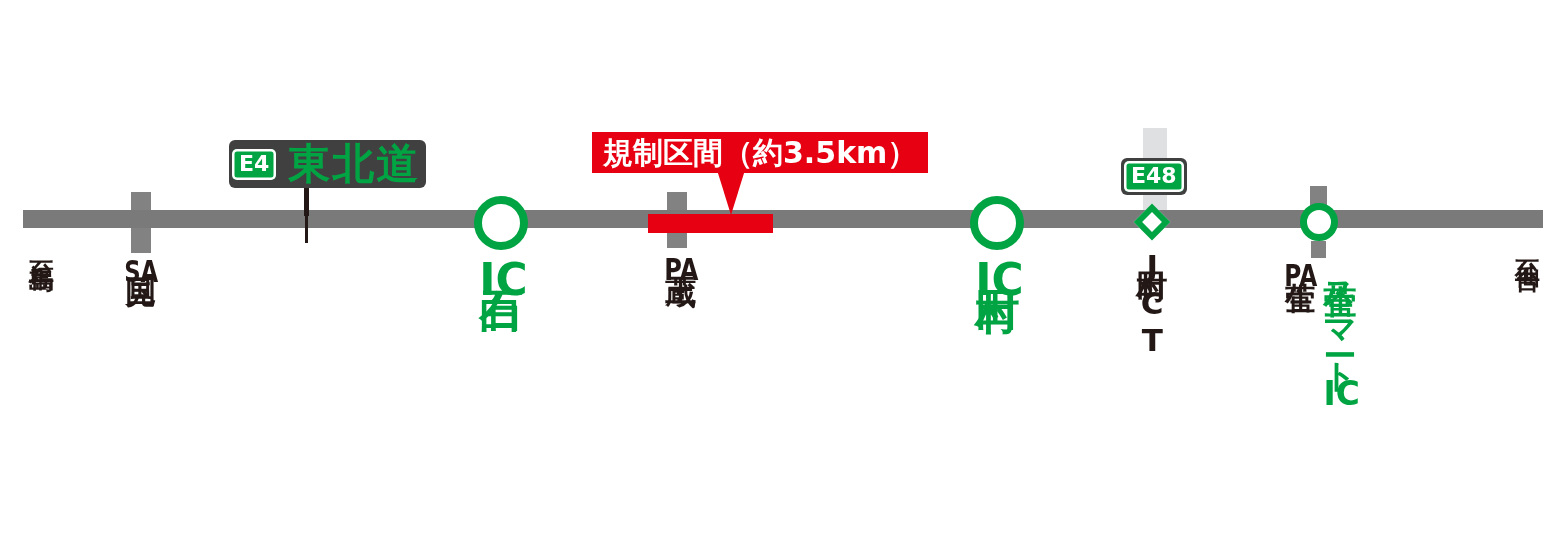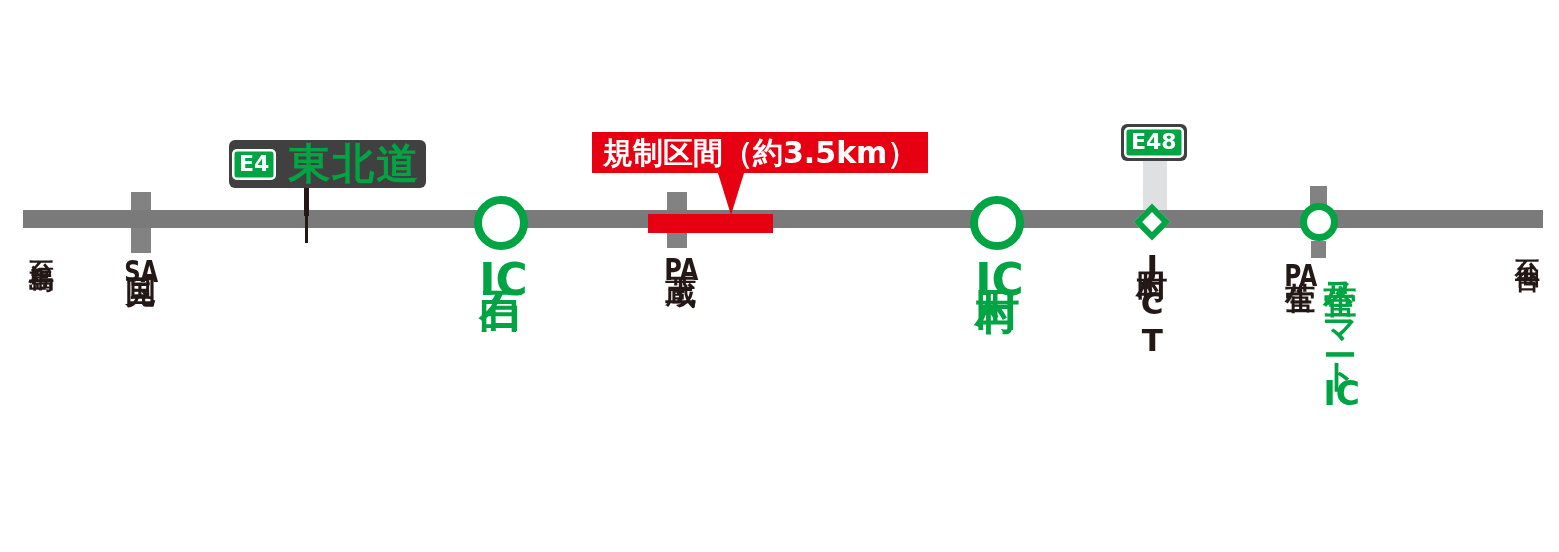--- a/index.html
+++ b/index.html
@@ -88,21 +88,21 @@
 
   <div id="reg-bar" class="abs"></div>
   <div id="reg-label" class="abs">規制区間（約3.5km）</div>
   <div id="reg-wedge" class="abs"></div>
 
   <div class="circle" style="left:970px;top:196px;width:38px;height:38px;"></div>
   <div class="vtext green ic-name" style="left:975px;top:255px;">
     <span>村田</span><span class="tcy">IC</span>
   </div>
 
-  <div class="label-plate" style="left:1121px;top:124px;padding:3px;">
+  <div class="label-plate" style="left:1121px;top:158px;padding:3px;">
     <span class="route-badge">E48</span>
   </div>
   <div class="diamond" style="left:1139px;top:209px;width:14px;height:14px;"></div>
   <div class="vtext black fac-name" style="left:1136px;top:246px;">
     <span>村田</span><span>JCT</span>
   </div>
 
   <div class="abs tick" style="left:1310px;top:186px;width:17px;height:25px;"></div>
   <div class="abs tick" style="left:1311px;top:241px;width:15px;height:17px;"></div>
   <div class="circle" style="left:1300px;top:203px;width:24px;height:24px;border-width:7px;"></div>

